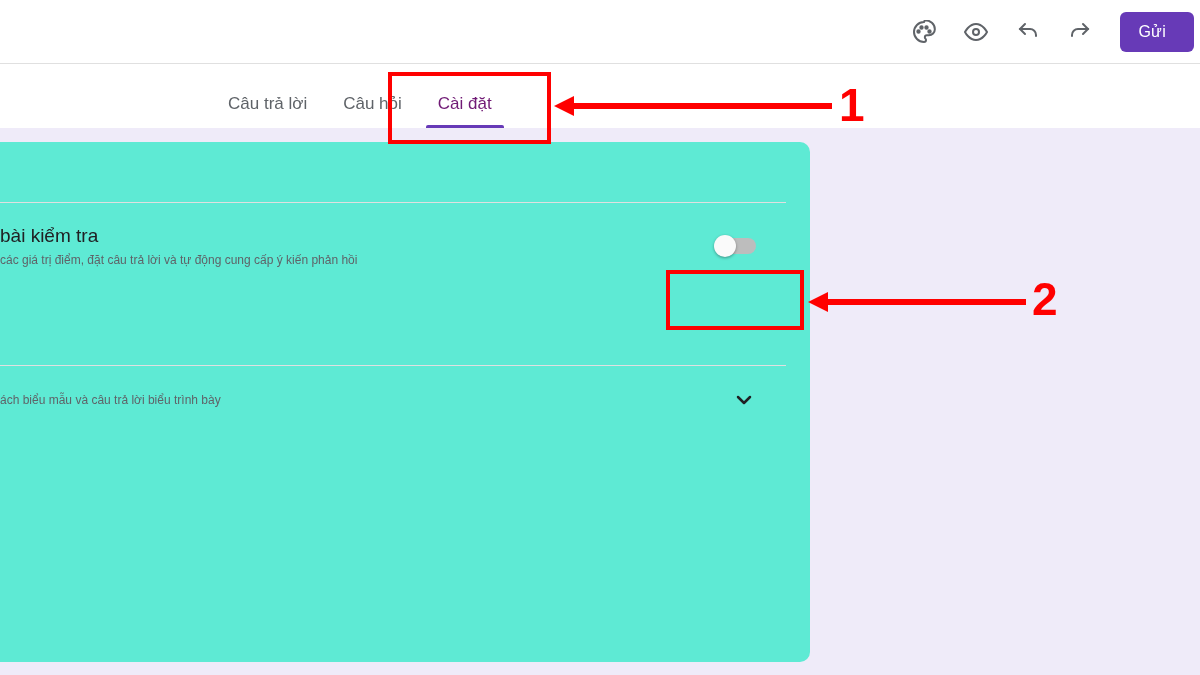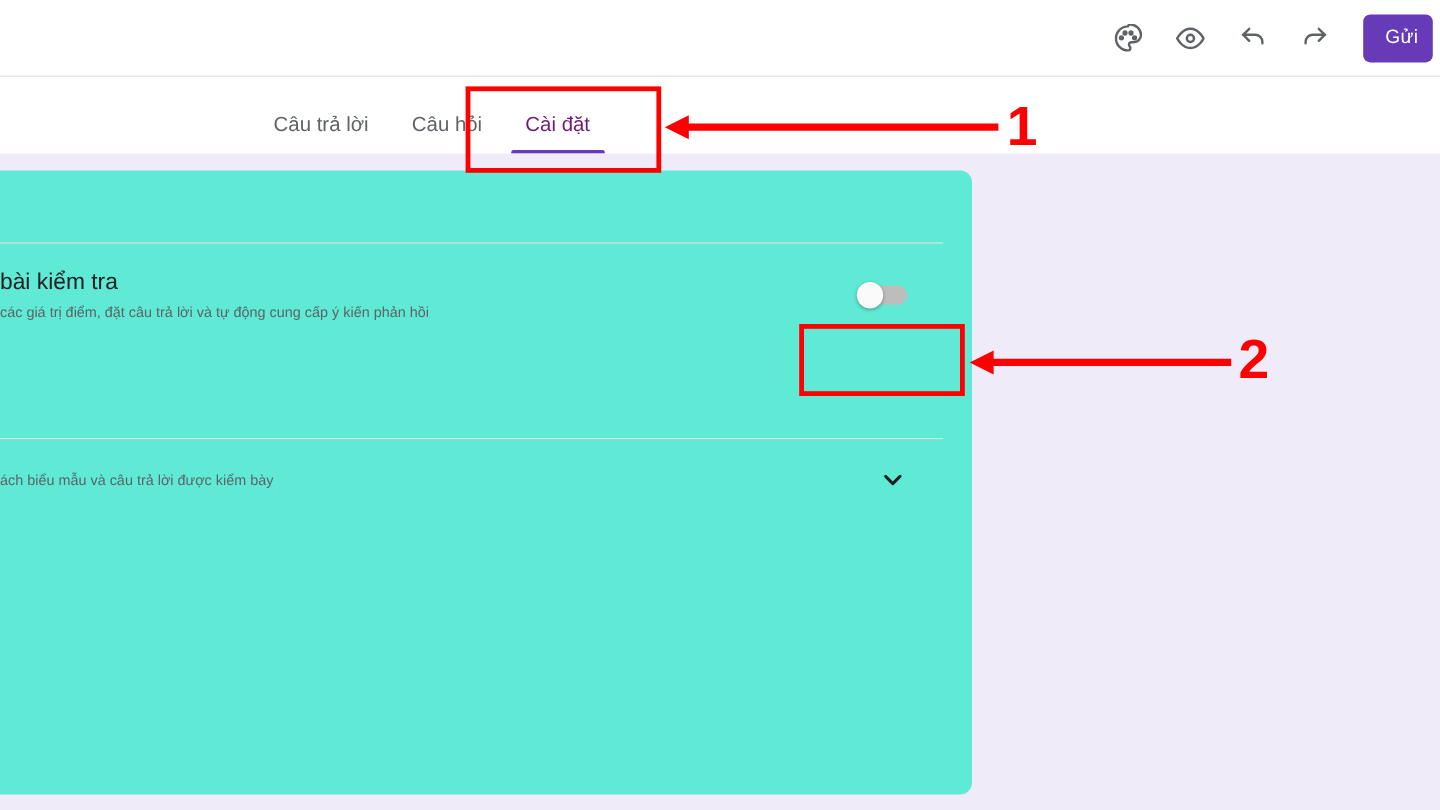--- a/index.html
+++ b/index.html
@@ -27,21 +27,21 @@
     cursor: pointer;
     color: #5f6368;
   }
   .icon-btn svg { width: 24px; height: 24px; }
   .send-btn {
     background: #673ab7;
     color: #fff;
     border: none;
     border-radius: 6px;
     height: 40px;
-    padding: 0 12px 0 18px;
+    padding: 0 28px 0 18px;
     font-size: 16px;
     font-weight: 500;
     margin-left: 10px;
     cursor: pointer;
     letter-spacing: 0.3px;
   }
   .tabs-row {
     display: flex;
     justify-content: flex-start;
     padding-left: 210px;
@@ -199,21 +199,21 @@
       </div>
     </div>
 
     <div style="height:52px"></div>
 
 
     <div style="height:24px"></div>
 
     <div class="section">
       <div class="section-text">
-        <div class="section-desc">ách biểu mẫu và câu trả lời được kiểm bày</div>
+        <div class="section-desc">ách biểu mẫu và câu trả lời biểu trình bày</div>
       </div>
       <svg class="chevron" viewBox="0 0 24 24" fill="none" stroke="#202124" stroke-width="2.5" stroke-linecap="round" stroke-linejoin="round">
         <polyline points="6 9 12 15 18 9"></polyline>
       </svg>
     </div>
 
   </div>
 </div>
 
 <div class="annot-box" style="left:388px; top:72px; width:163px; height:72px;"></div>

